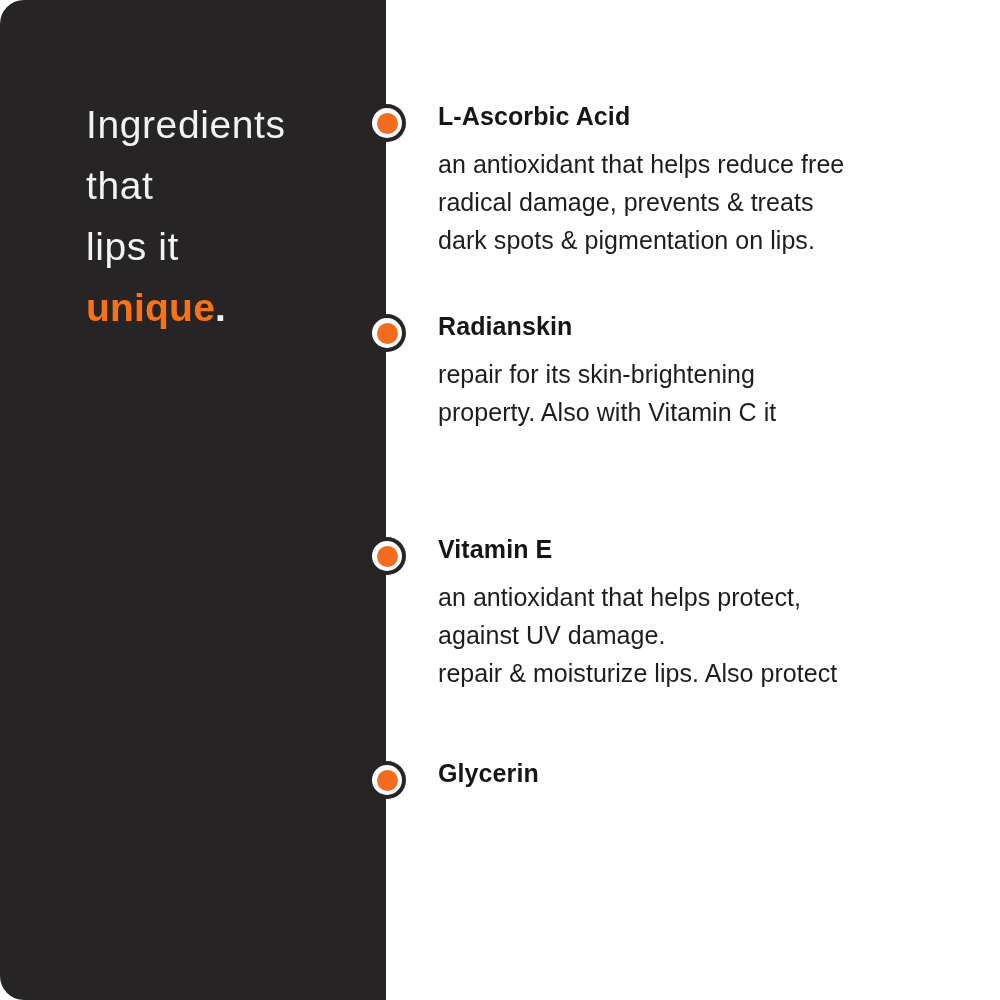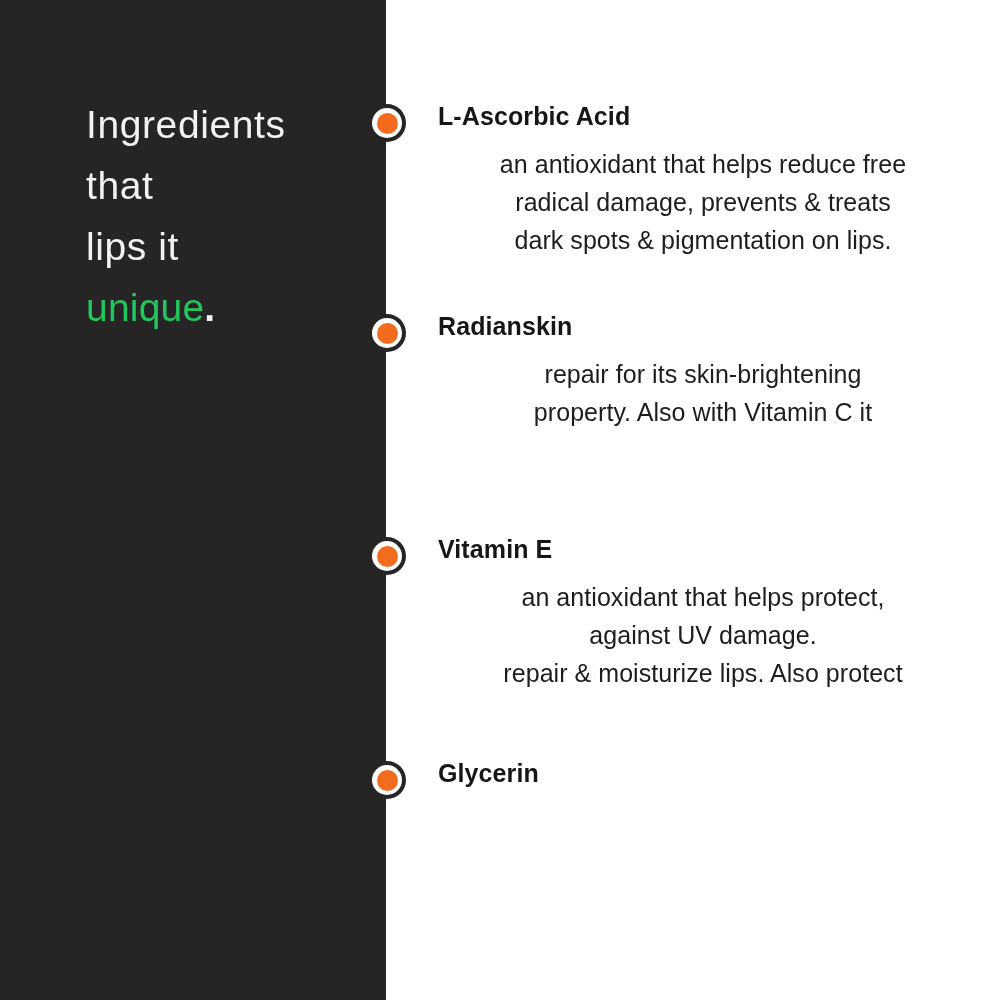--- a/index.html
+++ b/index.html
@@ -13,20 +13,21 @@
     font-family: "Liberation Sans", sans-serif;
     -webkit-font-smoothing: antialiased;
   }
 
   .poster {
     position: relative;
     width: 1000px;
     height: 1000px;
     background: #ffffff;
     overflow: hidden;
+    border-radius: 24px;
   }
 
   
   .dark-panel {
     position: absolute;
     left: 0;
     top: 0;
     width: 386px;
     height: 1000px;
     background: #262424;
@@ -41,22 +42,22 @@
     font-size: 39px;
     line-height: 61px;
     font-weight: 300;
     letter-spacing: 0.6px;
   }
   .heading .line {
     display: block;
     white-space: nowrap;
   }
   .heading .accent {
-    color: #22c55e;
-    font-weight: 400;
+    color: #f97316;
+    font-weight: 700;
     letter-spacing: 0.2px;
   }
   .heading .dot {
     color: #f2f2f2;
     font-weight: 700;
   }
 
   
   .items {
     position: absolute;
@@ -125,21 +126,20 @@
     font-size: 25px;
     font-weight: 400;
     color: #1d1d1d;
     line-height: 38px;
     letter-spacing: 0.05px;
     margin: 0;
   }
   .item-desc .dline {
     display: block;
     white-space: nowrap;
-    text-align: center;
   }
 </style>
 </head>
 <body>
 
 <div class="poster">
 
   <div class="dark-panel">
     <div class="heading">
       <span class="line">Ingredients</span>

